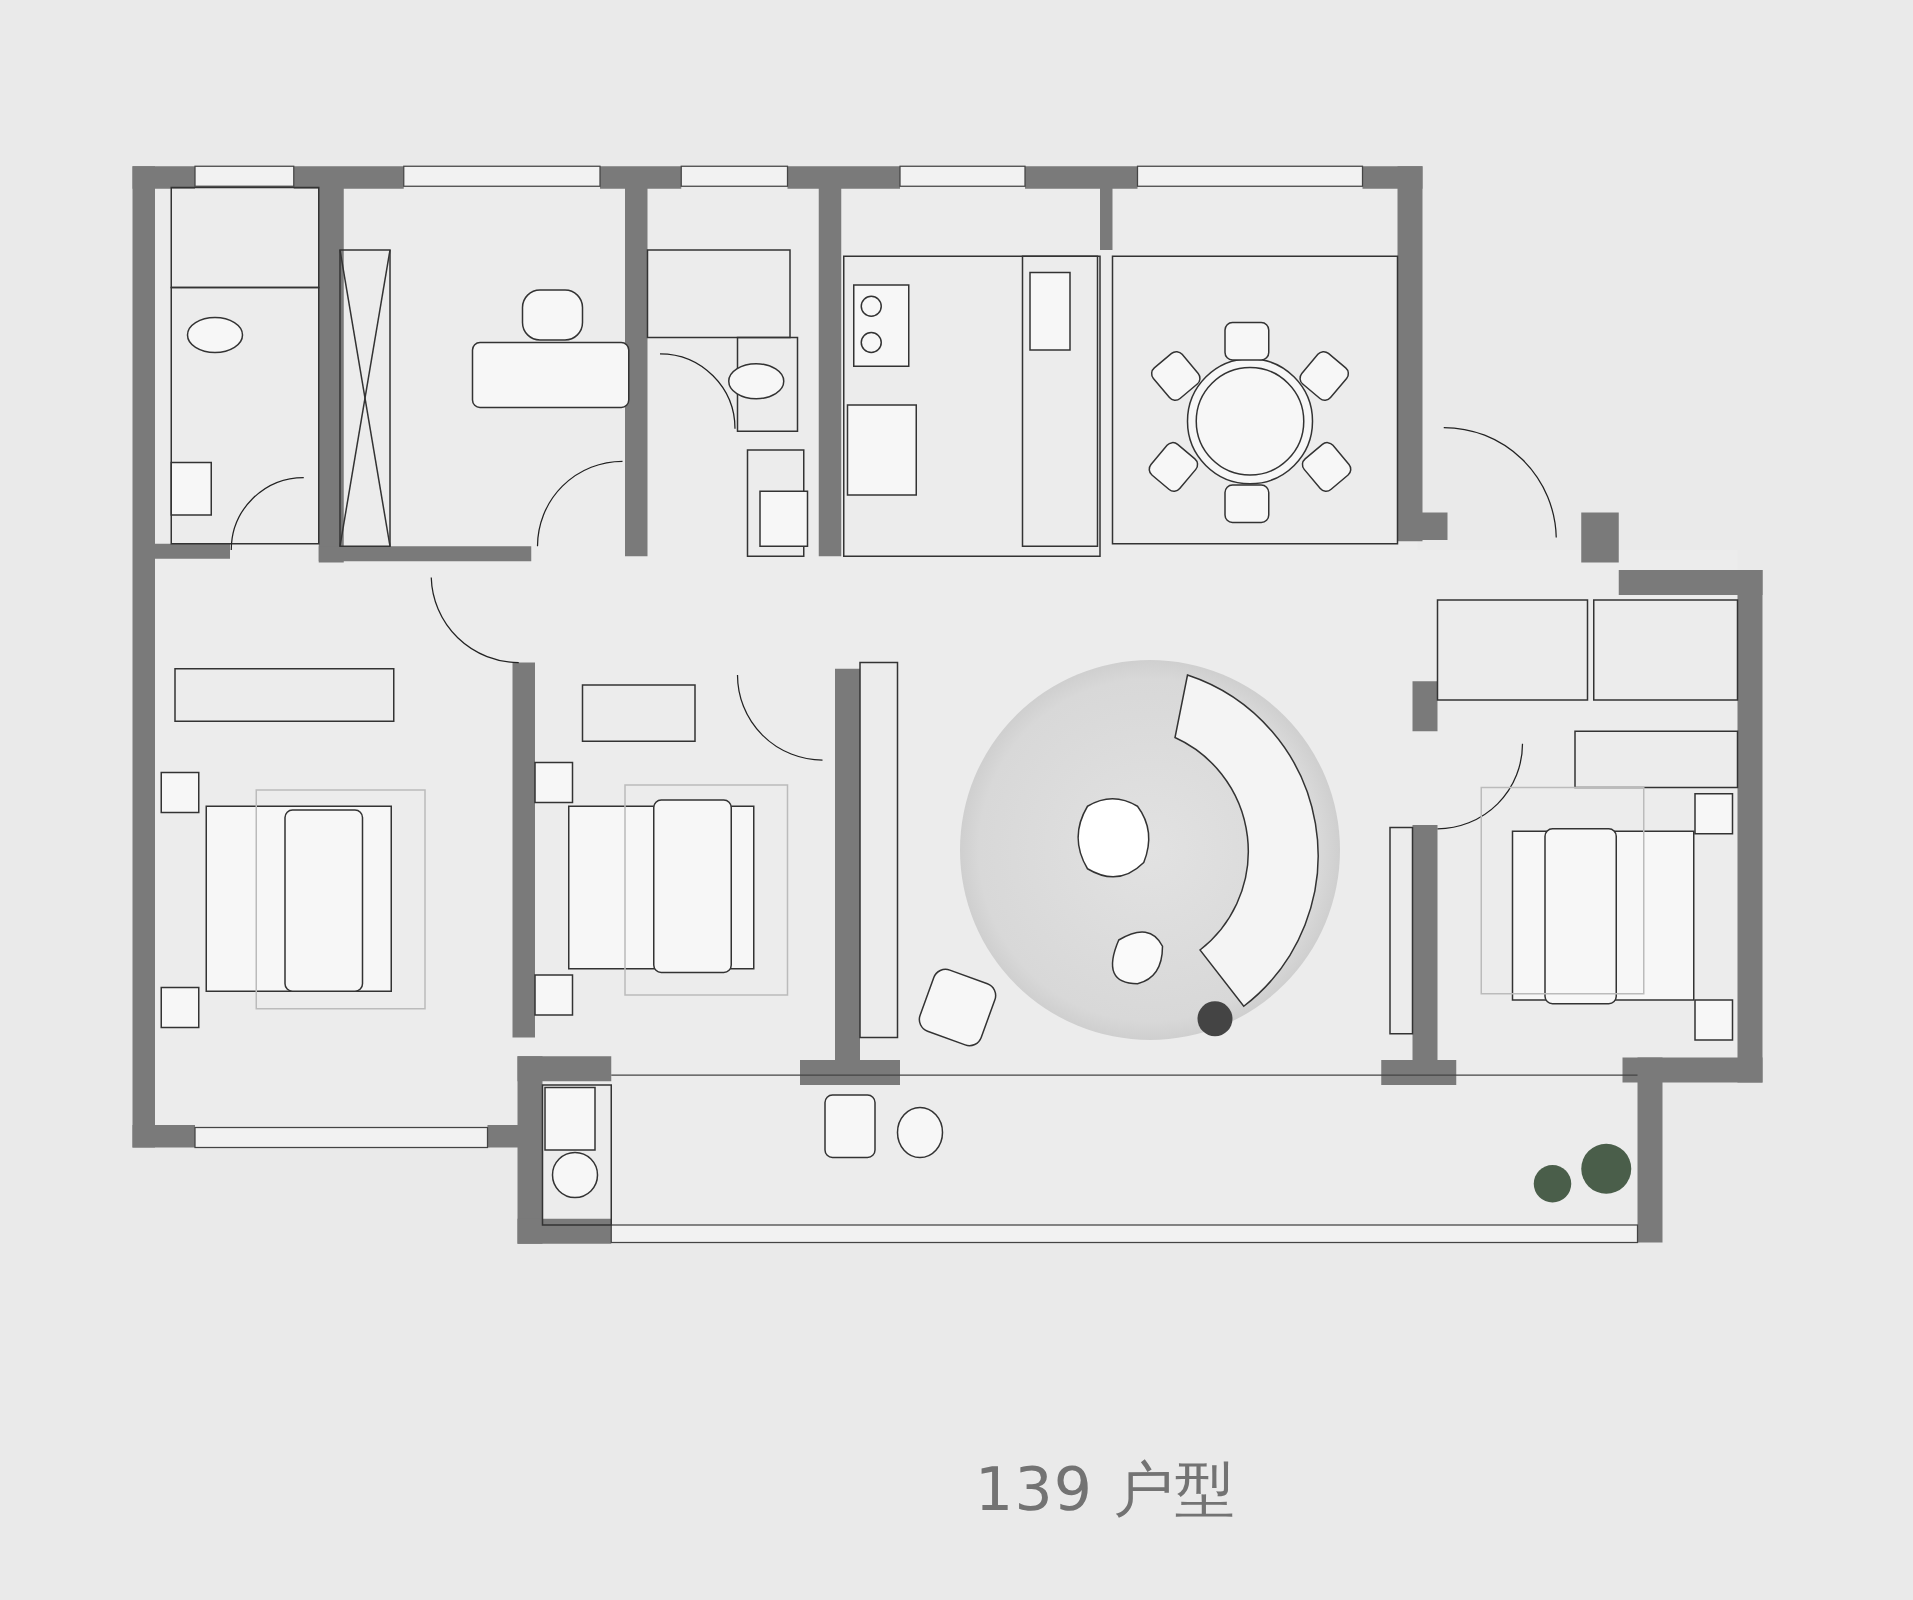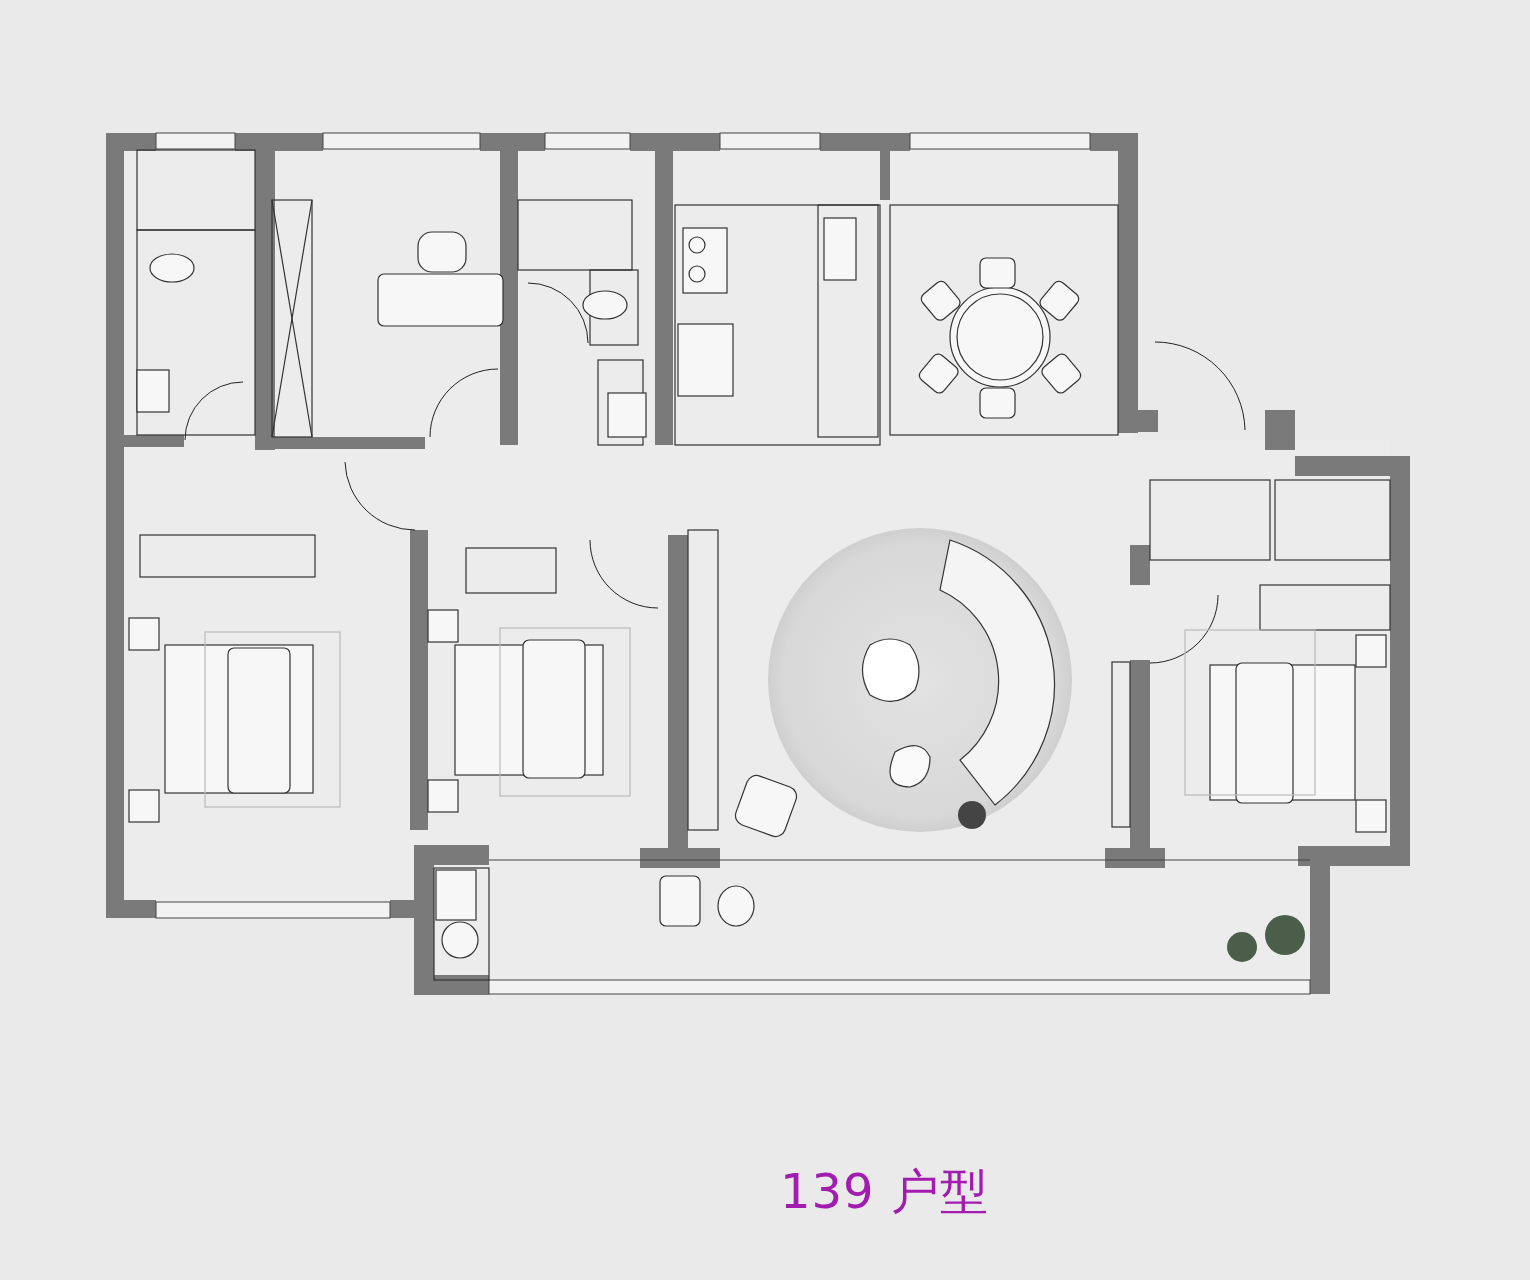--- a/index.html
+++ b/index.html
@@ -2,21 +2,21 @@
 <html><head>
   <meta charset="utf-8">
   <style>
     html, body { margin: 0; padding: 0; }
     body {
       width: 1530px; height: 1280px; background: #eaeaea; position: relative; overflow: hidden;
       font-family: "DejaVu Sans", sans-serif;
     }
     #plan { position: absolute; left: 0; top: 0; }
     .caption {
-      position: absolute; left: 780px; top: 1160px; font-size: 48px; color: #a21caf;
+      position: absolute; left: 780px; top: 1160px; font-size: 48px; color: #737373;
       font-family: "DejaVu Sans", sans-serif; letter-spacing: 1px;
     }
   </style>
 </head>
 <body>
 
 <svg id="plan" width="1530" height="1280" viewBox="0 0 1530 1280" xmlns="http://www.w3.org/2000/svg">
   <defs>
     <radialGradient id="rug" cx="50%" cy="50%" r="50%">
       <stop offset="0%" stop-color="#e2e2e2"></stop>

